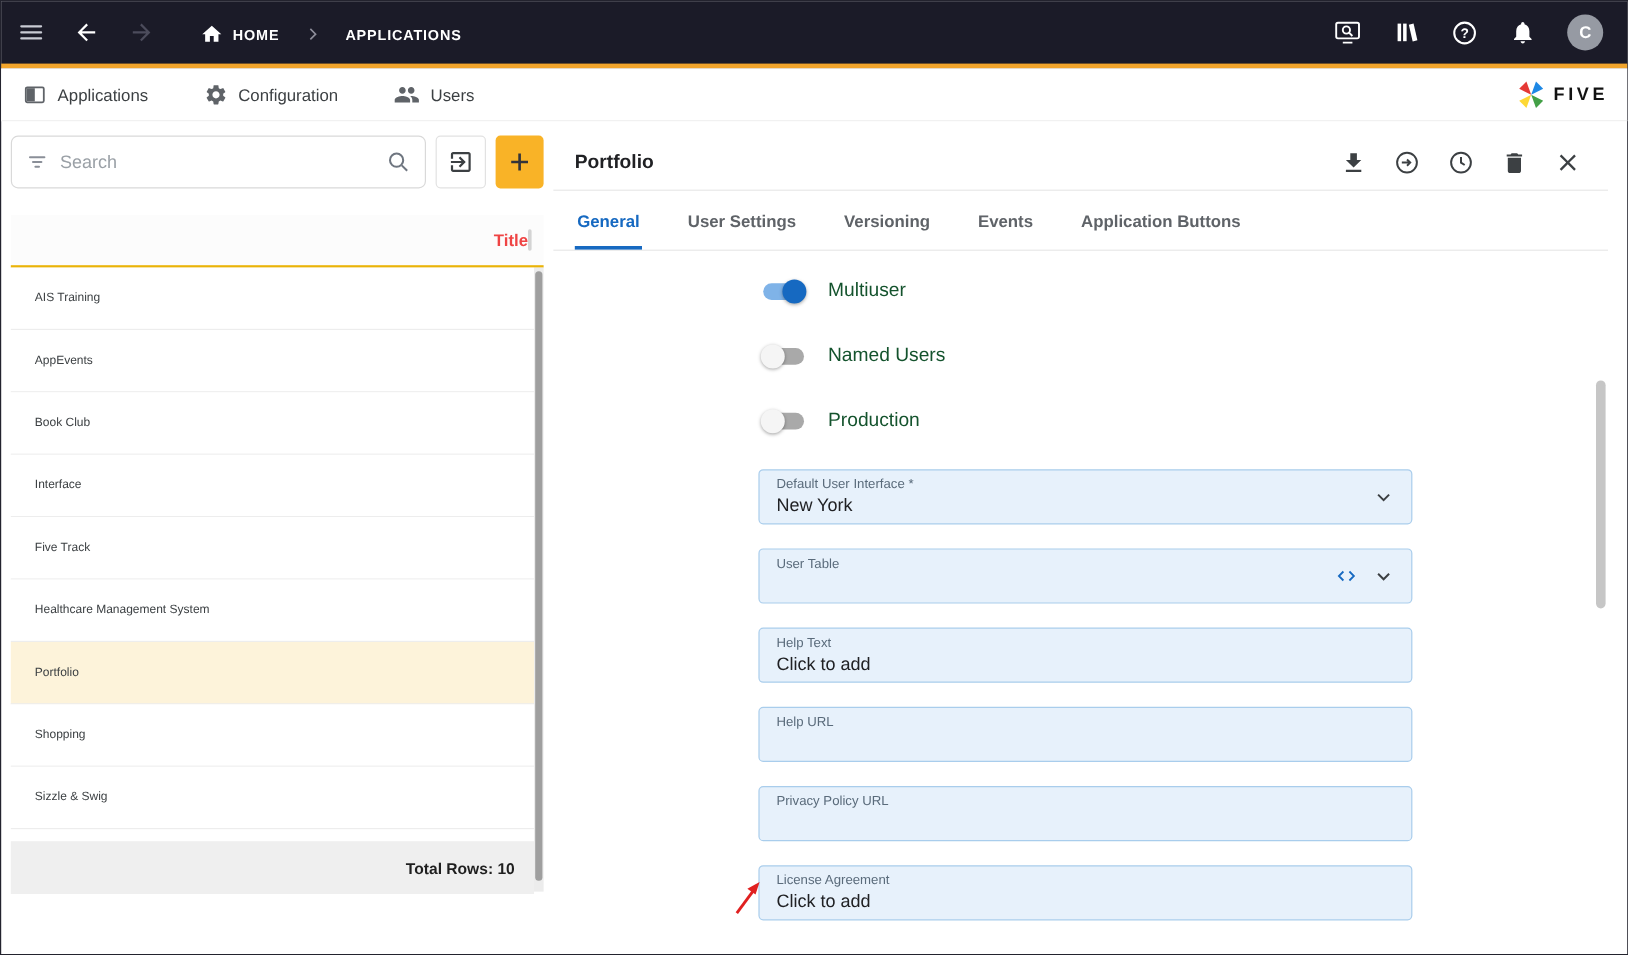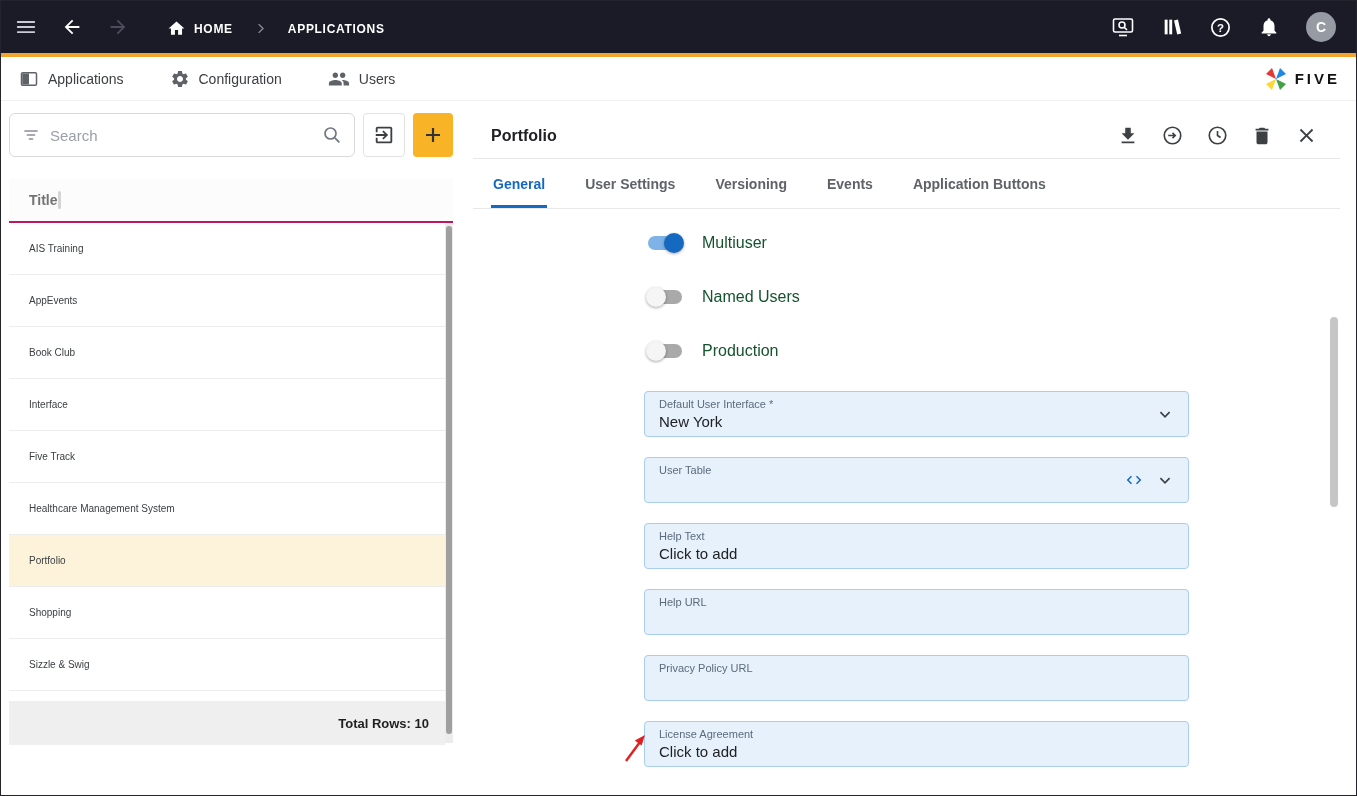--- a/index.html
+++ b/index.html
@@ -21,35 +21,35 @@
 
   
   .navrow { flex: 0 0 44px; background: #fff; display: flex; align-items: center; justify-content: space-between;
             padding: 0 16px 0 18px; border-bottom: 1px solid #f1f1f1; }
   .nav-tabs { display: flex; align-items: center; gap: 46px; }
   .nav-tab { display: flex; align-items: center; gap: 9px; font-size: 14px; color: #3c4043; cursor: pointer; }
   .brand { display: flex; align-items: center; gap: 6px; }
   .brand-text { font-size: 15px; font-weight: 800; letter-spacing: 3px; color: #121212; }
 
   
-  .content { flex: 1; display: flex; padding: 0 16px 0 8px; overflow: hidden; gap: 12px; }
+  .content { flex: 1; display: flex; padding: 0 16px 0 8px; overflow: hidden; }
 
   
   .list-panel { width: 444px; flex: 0 0 444px; position: relative; display: flex; flex-direction: column; margin-right: 8px; }
   .search-row { display: flex; gap: 8px; margin: 12px 0 22px; height: 44px; }
   .search-box { flex: 1; border: 1px solid #d9d9d9; border-radius: 6px; display: flex; align-items: center;
                 padding: 0 12px; gap: 10px; background: #fff; }
   .search-box input { flex: 1; border: none; outline: none; font-size: 15px; color: #3c4043; font-family: inherit; background: transparent; }
   .search-box input::placeholder { color: #9aa0a6; }
   .goto-btn { width: 42px; border: 1px solid #e2e2e2; border-radius: 4px; background: #fff; }
   .add-btn { width: 40px; border: none; border-radius: 4px; background: #f9b327; }
 
-  .table-header { height: 44px; flex: 0 0 44px; display: flex; align-items: center; justify-content: flex-start;
-                  padding: 0 10px 0 20px; font-size: 14px; font-weight: 700; color: #737373;
-                  border-bottom: 2px solid #be185d; background: #fcfcfc; }
+  .table-header { height: 44px; flex: 0 0 44px; display: flex; align-items: center; justify-content: flex-end;
+                  padding: 0 10px 0 20px; font-size: 14px; font-weight: 700; color: #ef4444;
+                  border-bottom: 2px solid #eab308; background: #fcfcfc; }
   .resize-handle { width: 3px; height: 18px; background: #d4d4d4; border-radius: 2px; cursor: col-resize; }
 
   .rows { margin-right: 8px; }
   .row { height: 52px; display: flex; align-items: center; padding: 0 20px; font-size: 10px; color: #3c4043;
          border-bottom: 1px solid #ededed; background: #fff; cursor: pointer; }
   .row.selected { background: #fdf3da; }
 
   .list-footer { height: 44px; margin: 10px 8px 0 0; background: #efefef; display: flex; align-items: center;
                  justify-content: flex-end; padding: 0 16px; font-size: 13px; font-weight: 700; color: #1f1f1f; }
 

